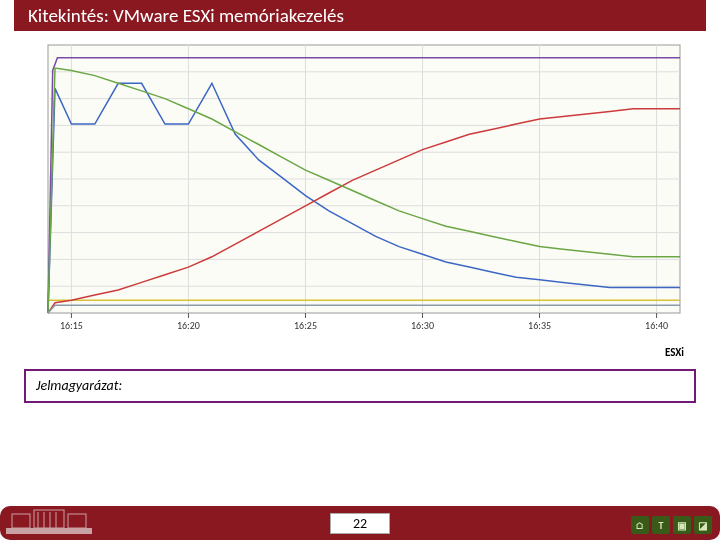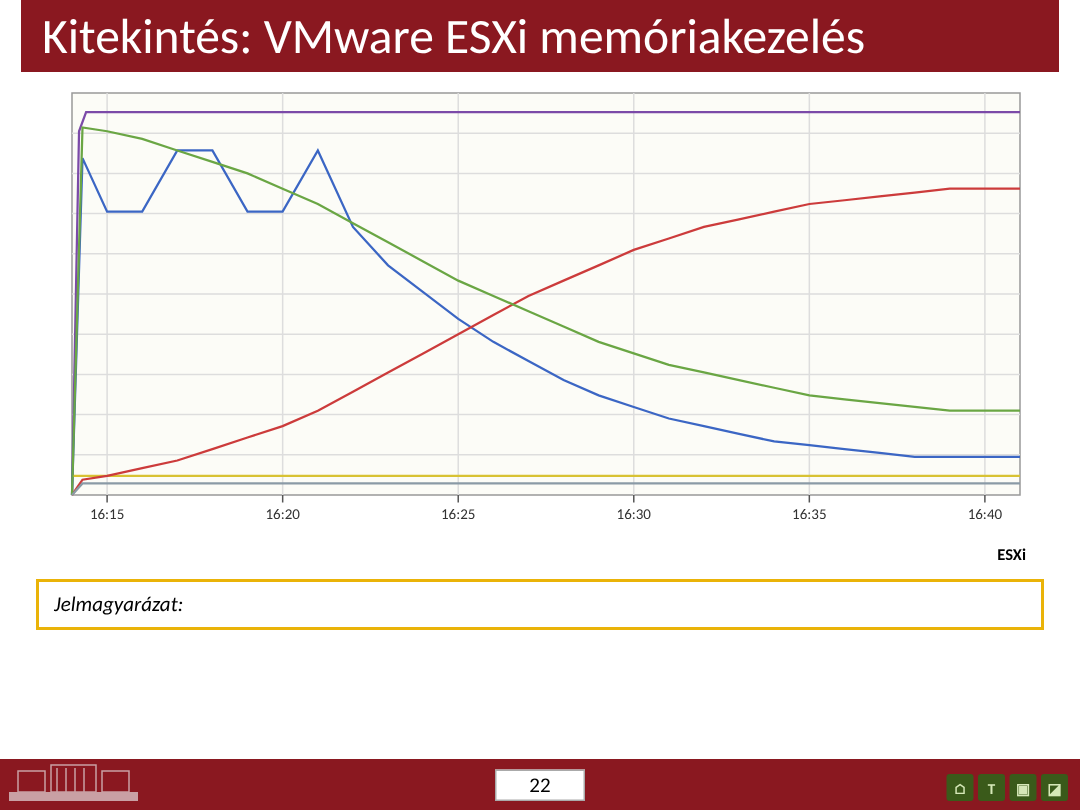--- a/index.html
+++ b/index.html
@@ -7,21 +7,21 @@
     width: 720px;
     height: 540px;
     font-family: Calibri, Arial, sans-serif;
     background: #fff;
     position: relative;
     overflow: hidden;
   }
   .title {
     background: #8a1820;
     color: #fff;
-    font-size: 33px;
+    font-size: 19px;
     padding: 4px 14px;
     margin: 0 14px 8px 14px;
     font-weight: 400;
   }
   .chart-wrap {
     margin: 8px 30px 4px 30px;
     height: 320px;
     position: relative;
     background: #fff;
   }
@@ -29,34 +29,35 @@
   .xaxis-label {
     position: absolute;
     right: 6px;
     bottom: 0;
     font-size: 11px;
     font-weight: 700;
     color: #000;
   }
   .legend-box {
     margin: 10px 24px 0 24px;
-    border: 2px solid #eab308;
+    border: 2px solid #701a75;
     padding: 6px 10px;
     font-size: 14px;
     line-height: 1.3;
   }
   .legend-title { font-style: italic; }
   .footer {
     position: absolute;
     left: 0; right: 0; bottom: 0;
     height: 34px;
     background: #8a1820;
     display: flex;
     align-items: center;
     justify-content: center;
+    border-radius: 10px;
   }
   .footer-page {
     background: #fff;
     color: #000;
     font-size: 14px;
     padding: 1px 22px;
     border: 1px solid #aaa;
   }
   .footer-logo {
     position: absolute;

